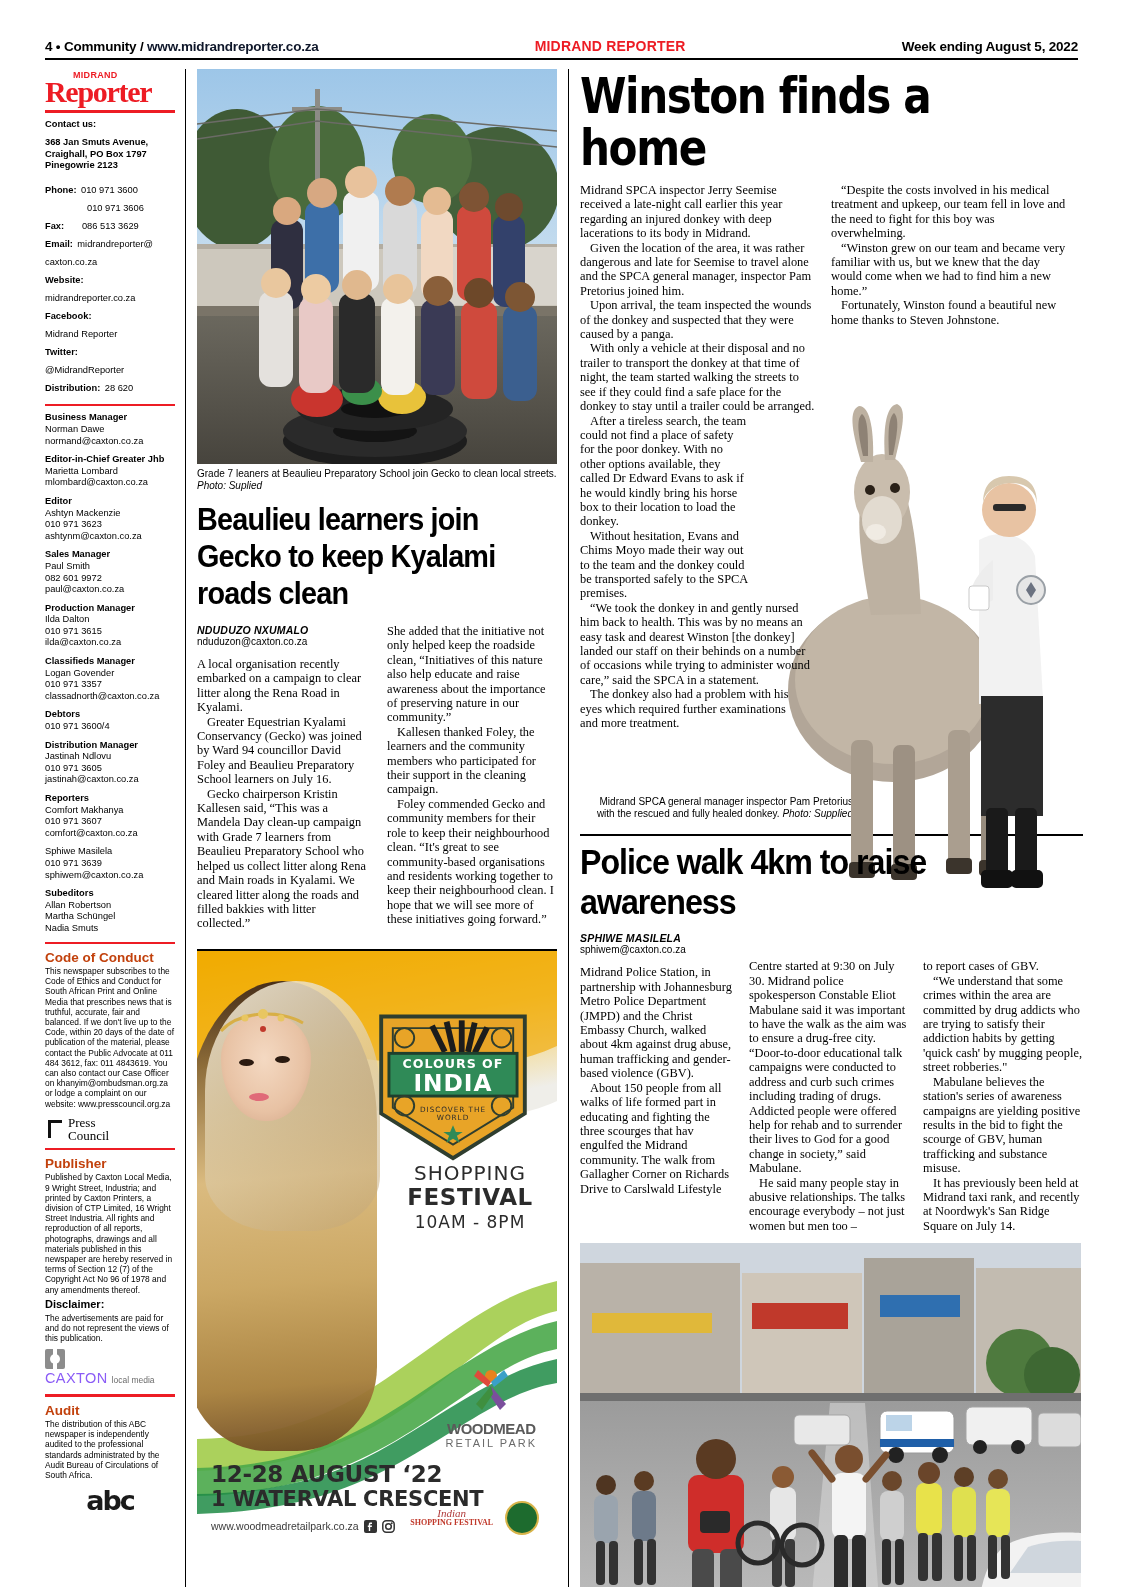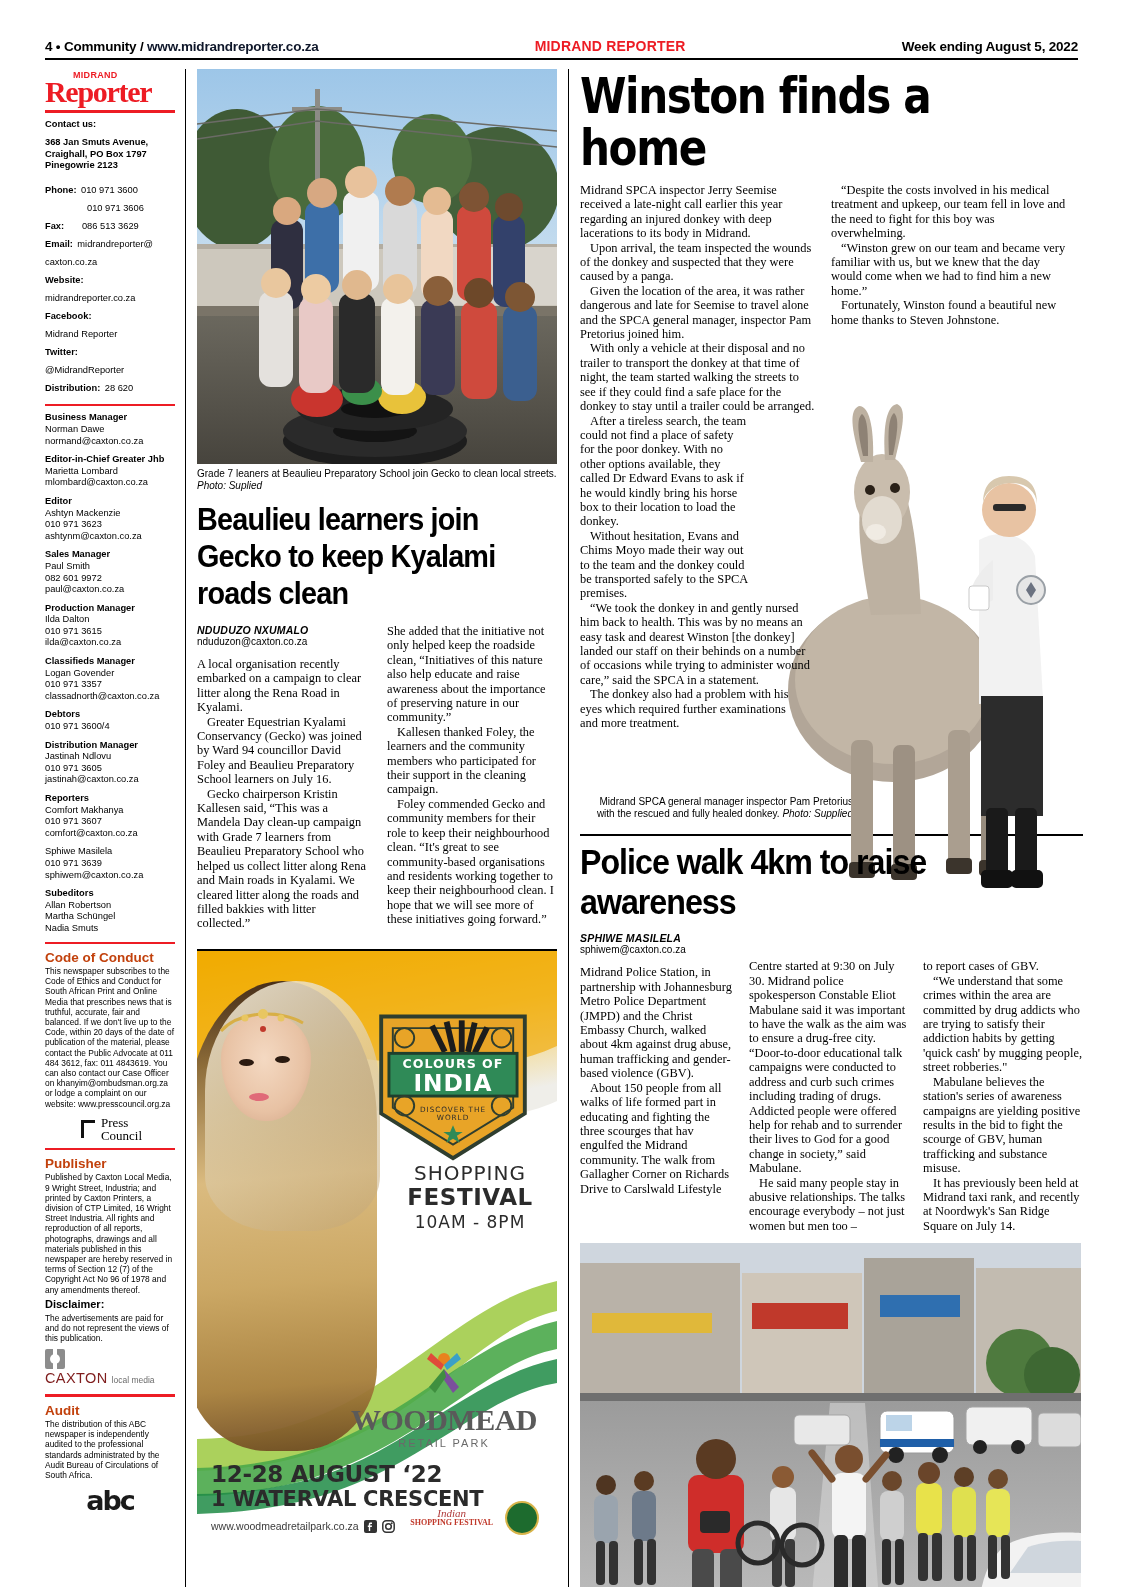--- a/index.html
+++ b/index.html
@@ -46,30 +46,30 @@
               line-height:26px; font-family:"Liberation Serif", serif; }
   .rule-red { height:2.5px; background:#ED1C24; margin:5px 0 6px 0; }
 
   .s-label { font-size:9.3px; font-weight:bold; line-height:11.6px; }
   .s-text  { font-size:9.3px; line-height:11.6px; }
   .s-gap { height:7px; }
   .s-block { margin-bottom:7px; }
   .s-head-red { color:#c2410c; font-weight:bold; font-size:13.5px; line-height:15px; margin-bottom:1px; }
   .s-body-small { font-size:8.4px; line-height:10.2px; }
 
-  .press-council { display:flex; align-items:center; justify-content:center; gap:3px; margin:7px 0 6px 0; }
+  .press-council { display:flex; align-items:center; gap:3px; margin:7px 0 6px 0; }
   .pc-words { font-family:"Liberation Serif", serif; font-size:13px; line-height:13px; }
 
   .caxton-logo { display:flex; align-items:center; gap:4px; margin:6px 0 5px 0; }
   .cax-mark { width:20px; height:20px; background:#8c8c8c; position:relative; border-radius:2px; }
   .cax-mark:before { content:""; position:absolute; left:5px; top:5px; width:10px; height:10px;
                      background:#fff; border-radius:50%; }
   .cax-mark:after { content:""; position:absolute; left:8px; top:0px; width:4px; height:20px;
                     background:#fff; }
-  .cax-word { font-size:14.5px; letter-spacing:0.4px; color:#7f1d1d; }
+  .cax-word { font-size:14.5px; letter-spacing:0.4px; color:#8b5cf6; }
   .cax-sub { font-size:8.5px; color:#6b6b6b; }
 
   .abc-logo { text-align:center; font-size:27px; font-weight:bold; letter-spacing:-2px;
               font-family:"DejaVu Sans", sans-serif; margin-top:5px; color:#1a1a1a; }
 
   
   .photo { position:relative; overflow:hidden; }
   .caption { font-size:10px; line-height:12px; padding-top:4px; }
   .caption i { font-style:italic; }
 
@@ -134,22 +134,22 @@
   .ad-dates {
     position:absolute; left:14px; bottom:38px; color:#2b2b2b;
     font-family:"DejaVu Sans", sans-serif; font-weight:bold;
   }
   .ad-dates .d1 { font-size:23px; letter-spacing:-0.3px; }
   .ad-dates .d2 { font-size:21px; letter-spacing:-0.3px; }
   .ad-url { position:absolute; left:14px; bottom:16px; font-size:10.5px; color:#3b3b3b;
             display:flex; align-items:center; gap:5px; }
 
   .wm-logo { position:absolute; right:20px; bottom:100px; text-align:center; }
-  .wm-name { font-family:Liberation Serif, serif; font-weight:bold; font-size:30px;
-             color:#5a5a5a; letter-spacing:-0.5px;text-align:right; }
+  .wm-name { font-family:Liberation Sans, sans-serif; font-weight:bold; font-size:15px;
+             color:#5a5a5a; letter-spacing:-0.5px; }
   .wm-sub { font-size:11px; color:#6a6a6a; letter-spacing:2px; }
 
   .ad-model {
     position:absolute; left:-10px; top:30px; width:190px; height:470px;
     background:linear-gradient(175deg,#3a2418 0%, #8a6a3a 18%, #d9b87a 42%, #c9a45e 64%, #a8803c 85%, #6d4a22 100%);
     border-radius:50% 50% 42% 42% / 30% 30% 18% 18%;
     opacity:0.96;
   }
   .ad-face {
     position:absolute; left:24px; top:62px; width:90px; height:108px;
@@ -540,22 +540,22 @@
     <div class="vrule2"></div>
 
     <div class="col-right">
 
       <div class="hl-big">Winston finds a home</div>
 
       <div style="display:flex;gap:16px;">
         <div style="width:235px;position:relative;z-index:2;">
           <div class="bodytext">
             <p class="first">Midrand SPCA inspector Jerry Seemise received a late-night call earlier this year regarding an injured donkey with deep lacerations to its body in Midrand.</p>
+            <p>Given the location of the area, it was rather dangerous and late for Seemise to travel alone and the SPCA general manager, inspector Pam Pretorius joined him.</p>
             <p>Upon arrival, the team inspected the wounds of the donkey and suspected that they were caused by a panga.</p>
-            <p>Given the location of the area, it was rather dangerous and late for Seemise to travel alone and the SPCA general manager, inspector Pam Pretorius joined him.</p>
             <p>With only a vehicle at their disposal and no trailer to transport the donkey at that time of night, the team started walking the streets to see if they could find a safe place for the donkey to stay until a trailer could be arranged.</p>
             <p style="width:170px;">After a tireless search, the team could not find a place of safety for the poor donkey. With no other options available, they called Dr Edward Evans to ask if he would kindly bring his horse box to their location to load the donkey.</p>
             <p style="width:170px;">Without hesitation, Evans and Chims Moyo made their way out to the team and the donkey could be transported safely to the SPCA premises.</p>
             <p style="width:232px;">“We took the donkey in and gently nursed him back to health. This was by no means an easy task and dearest Winston [the donkey] landed our staff on their behinds on a number of occasions while trying to administer wound care,” said the SPCA in a statement.</p>
             <p style="width:215px;">The donkey also had a problem with his eyes which required further examinations and more treatment.</p>
           </div>
         </div>
         <div style="width:240px;">
           <div class="bodytext">
             <p>“Despite the costs involved in his medical treatment and upkeep, our team fell in love and the need to fight for this boy was overwhelming.</p>

